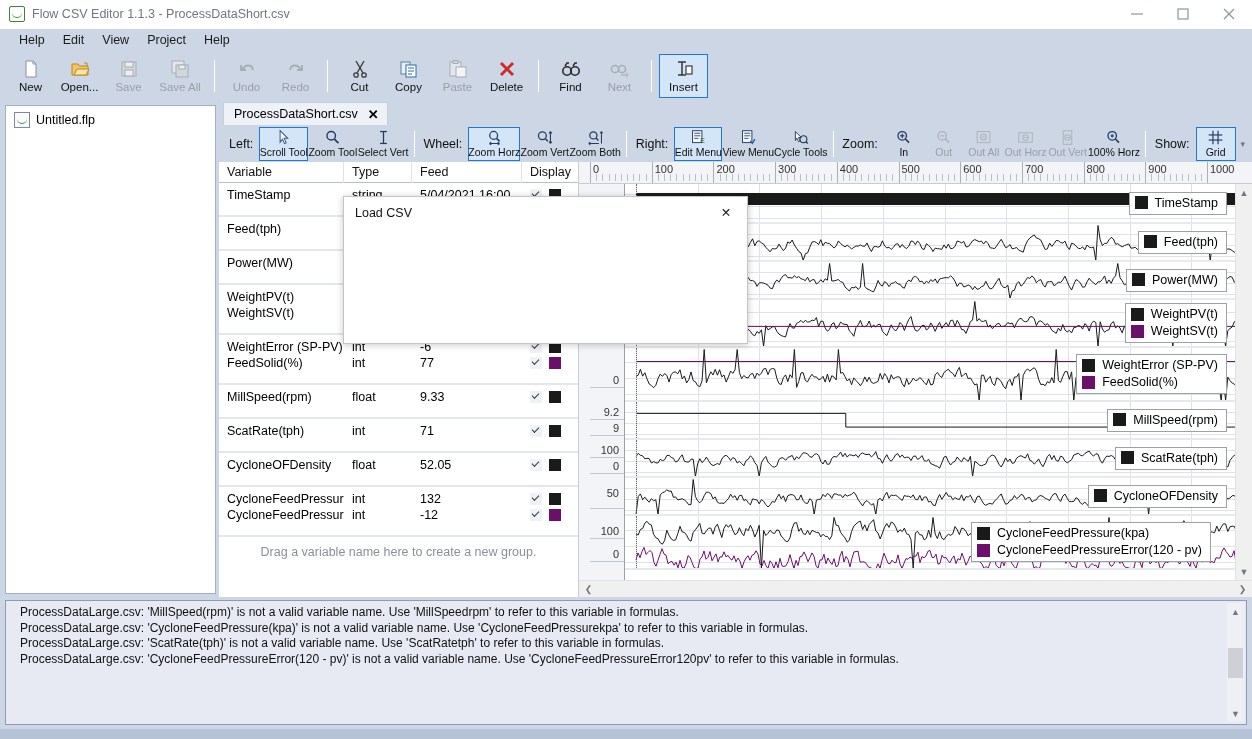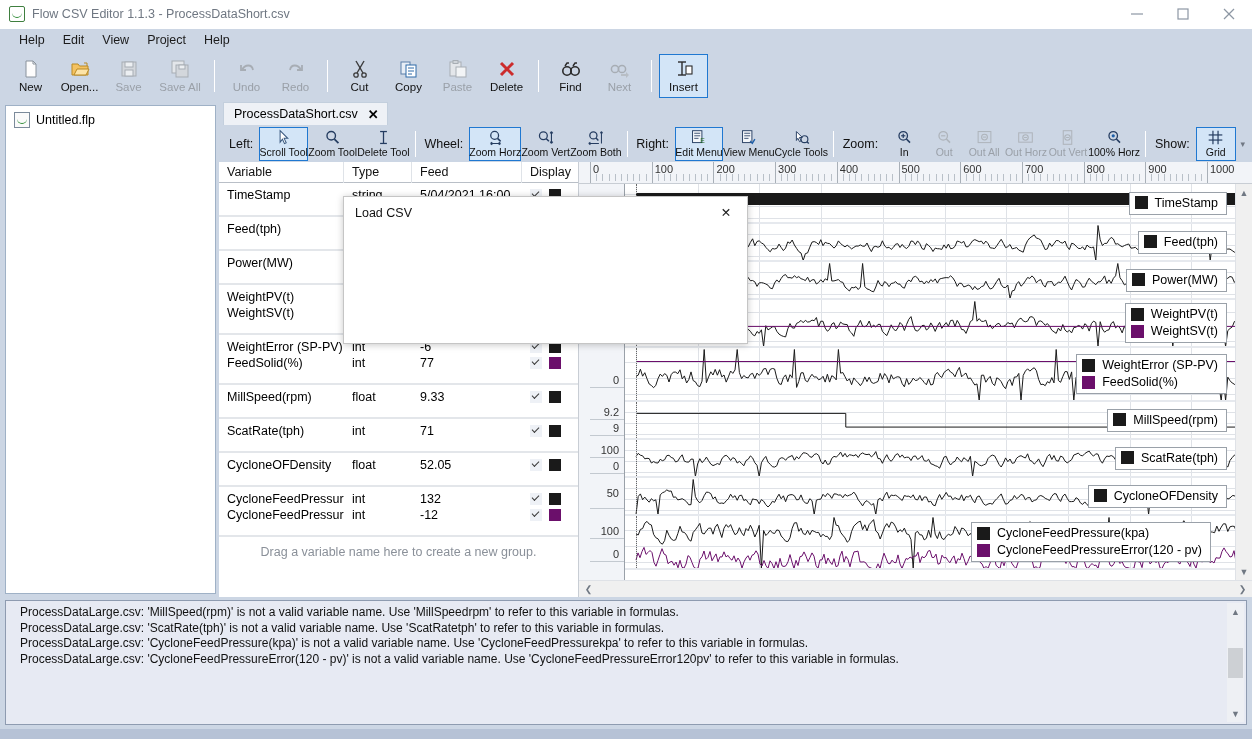--- a/index.html
+++ b/index.html
@@ -708,21 +708,21 @@
               <line x1="12.2" y1="11.8" x2="17" y2="16.6" stroke="#243c60" stroke-width="2"></line>
             </svg>
           <span class="vlbl">Zoom Tool</span>
         </div>
         <div class="vbtn">
           <svg class="ic" viewBox="0 0 20 20">
               <line x1="6" y1="3" x2="14" y2="3" stroke="#243c60" stroke-width="1.5"></line>
               <line x1="10" y1="3" x2="10" y2="17" stroke="#243c60" stroke-width="1.5"></line>
               <line x1="6" y1="17" x2="14" y2="17" stroke="#243c60" stroke-width="1.5"></line>
             </svg>
-          <span class="vlbl">Delete Tool</span>
+          <span class="vlbl">Select Vert</span>
         </div>
 
         <div class="vsep"></div>
 
         <span class="vlabel">Wheel:</span>
 
         <div class="vbtn selected">
           <svg class="ic" viewBox="0 0 20 20">
               <circle cx="9" cy="7.5" r="4.6" fill="none" stroke="#243c60" stroke-width="1.5"></circle>
               <line x1="12.4" y1="11" x2="16" y2="14.6" stroke="#243c60" stroke-width="1.8"></line>
@@ -1391,22 +1391,22 @@
           </div>
         </div>
 
       </div>
     </div>
   </div>
 
   <div class="logpanel">
     <div class="logtext">
       <div>ProcessDataLarge.csv: 'MillSpeed(rpm)' is not a valid variable name. Use 'MillSpeedrpm' to refer to this variable in formulas.</div>
+      <div>ProcessDataLarge.csv: 'CycloneFeedPressure(kpa)' is not a valid variable name. Use 'CycloneFeedPressurekpa' to refer to this variable in formulas.</div>
       <div>ProcessDataLarge.csv: 'ScatRate(tph)' is not a valid variable name. Use 'ScatRatetph' to refer to this variable in formulas.</div>
-      <div>ProcessDataLarge.csv: 'CycloneFeedPressure(kpa)' is not a valid variable name. Use 'CycloneFeedPressurekpa' to refer to this variable in formulas.</div>
       <div>ProcessDataLarge.csv: 'CycloneFeedPressureError(120 - pv)' is not a valid variable name. Use 'CycloneFeedPressureError120pv' to refer to this variable in formulas.</div>
     </div>
     <div class="logscroll">
       <div class="sbarrow">▲</div>
       <div class="logthumb"></div>
       <div class="sbarrow">▼</div>
     </div>
   </div>
 
   <div class="statusstrip"></div>

